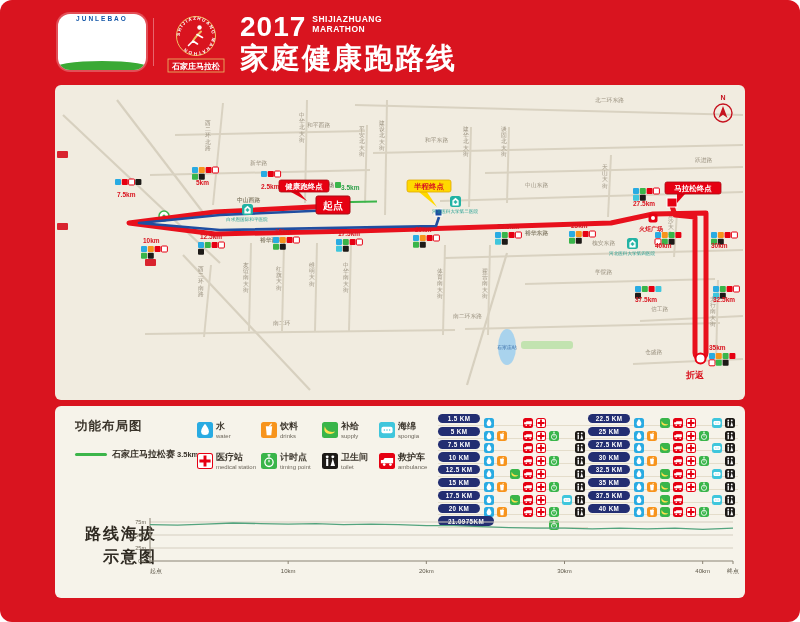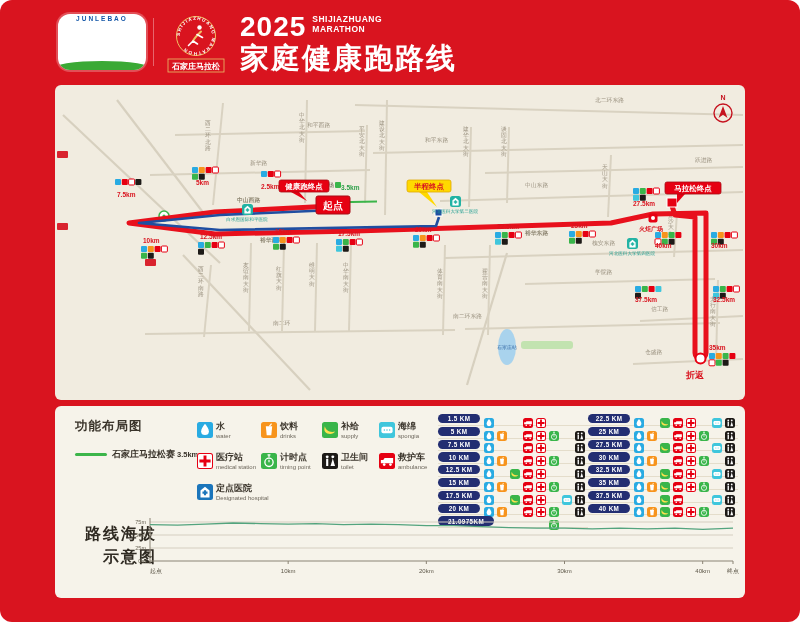--- a/index.html
+++ b/index.html
@@ -64,21 +64,21 @@
         <path d="M33 31 C35 27 38 24.5 41 21.5" stroke="#f0c264" stroke-width="2" fill="none" stroke-linecap="round"></path>
         <path d="M33 31 L28.5 35.5 M33 31 L37.5 34 M37 24.5 L42.5 27.5" stroke="#fff" stroke-width="1.6" fill="none" stroke-linecap="round"></path>
       </g>
       <rect x="8" y="49" width="56" height="13" fill="none" stroke="#e8c06a" stroke-width=".8"></rect>
       <text x="36" y="58.5" text-anchor="middle" font-size="8" font-weight="bold" fill="#ffffff" id="emblem-cn-text">石家庄马拉松</text>
     </svg>
   </div>
 
   <div class="title-block">
     <div class="title-row">
-      <span class="title-year">2025</span>
+      <span class="title-year">2017</span>
       <span class="title-en">
         <span>SHIJIAZHUANG</span><br>
         <span>MARATHON</span>
       </span>
     </div>
     <div class="title-cn">家庭健康跑路线</div>
   </div>
 
 
   <div class="map-panel">
@@ -463,32 +463,20 @@
               <path d="M1.4 7.6V5.2h1.8l1-1.4h6.4v3.8Z" fill="#fff"></path>
               <circle cx="3.9" cy="8.7" r="1" fill="#fff"></circle>
               <circle cx="8.6" cy="8.7" r="1" fill="#fff"></circle>
             </svg>
           </span>
           <span class="fac-txt">
             <span class="fac-cn">救护车</span>
             <span class="fac-en">ambulance</span>
           </span>
         </div>
-        <div class="fac-item" style="grid-column: 1 / span 2;">
-          <span class="fic" style="height: 16px; width: 16px; background: rgb(27, 117, 187);">
-            <svg viewBox="0 0 12 12">
-              <path d="M2.6 10.2V4.8L6 2l3.4 2.8v5.4Z" fill="#fff"></path>
-              <path d="M5.2 4.6h1.6v1.1h1.1v1.6H6.8v1.1H5.2V7.3H4.1V5.7h1.1Z" fill="#1b75bb"></path>
-            </svg>
-          </span>
-          <span class="fac-txt">
-            <span class="fac-cn">定点医院</span>
-            <span class="fac-en">Designated hospital</span>
-          </span>
-        </div>
       </div>
     <div class="km-grid" id="km-grid-left" style="left:383px;">
         <div class="km-row">
           <span class="km-pill" style="width: 42px;">1.5 KM</span>
           <span class="km-slot" style="left: 46px;"><span class="fic" style="height: 10px; width: 10px; background: rgb(41, 171, 226);"><svg viewBox="0 0 12 12">
                 <path d="M6 1.3C4.4 3.5 3.1 5.3 3.1 6.9a2.9 2.9 0 0 0 5.8 0C8.9 5.3 7.6 3.5 6 1.3Z" fill="#fff"></path>
               </svg></span></span>
           <span class="km-slot" style="left: 85px;"><span class="fic" style="height: 10px; width: 10px; background: rgb(230, 0, 18);"><svg viewBox="0 0 12 12">
                 <path d="M1.4 7.6V5.2h1.8l1-1.4h6.4v3.8Z" fill="#fff"></path>
                 <circle cx="3.9" cy="8.7" r="1" fill="#fff"></circle>

